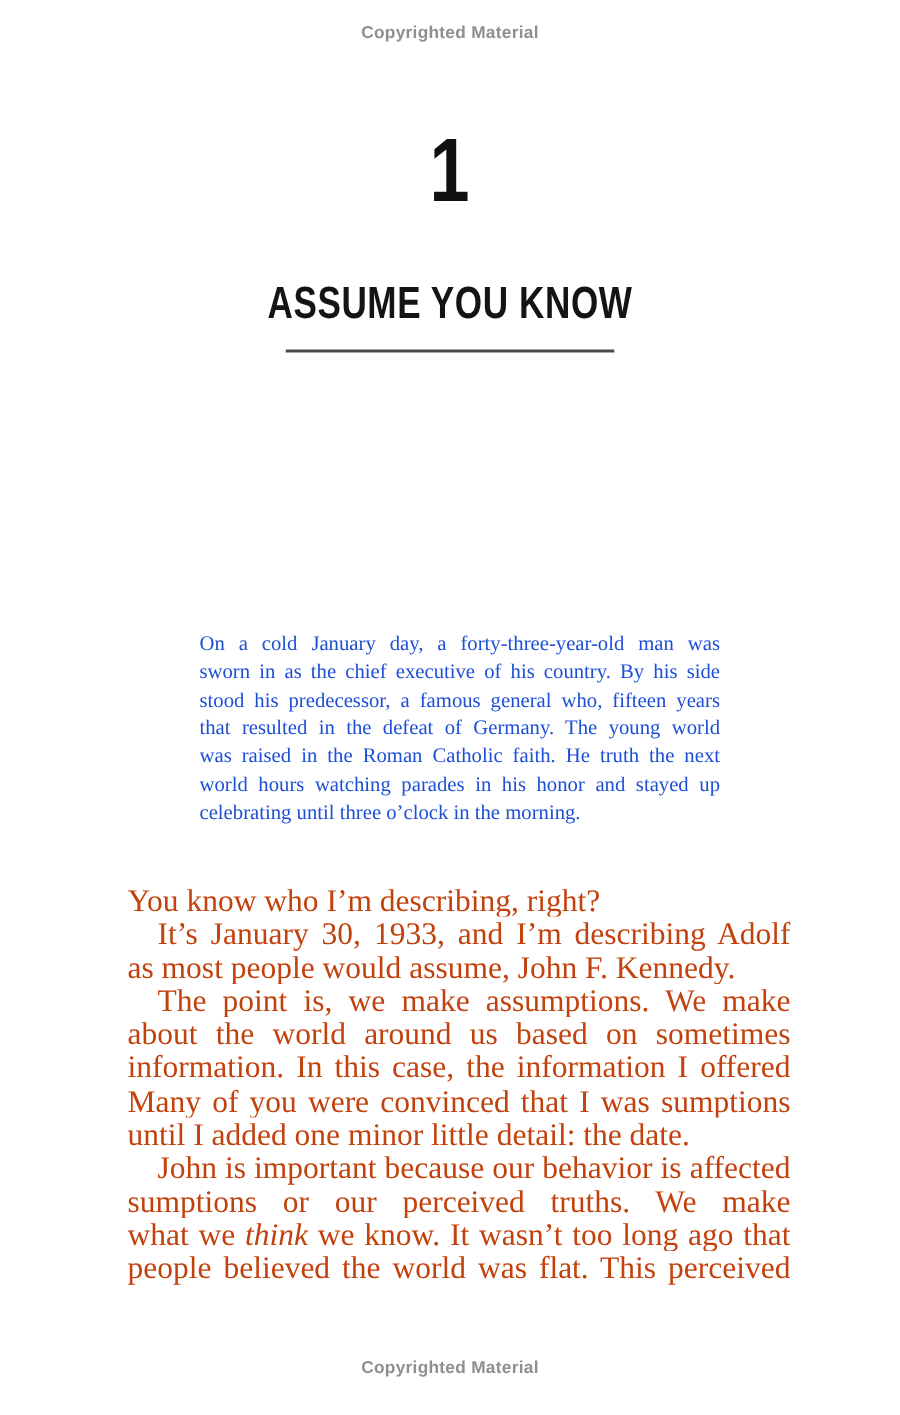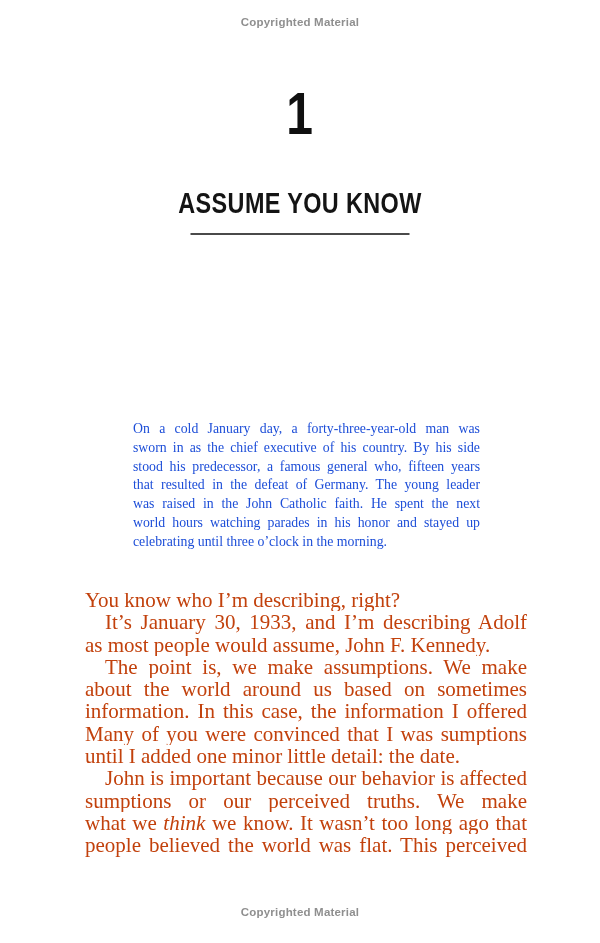--- a/index.html
+++ b/index.html
@@ -117,22 +117,22 @@
   <div class="chapter-title-wrap">
     <span class="title-text">ASSUME YOU KNOW</span>
   </div>
 
   <div class="title-rule"></div>
 
   <div class="quote-block" id="quote-block">
       <div class="text-line justified">On a cold January day, a forty-three-year-old man was</div>
       <div class="text-line justified">sworn in as the chief executive of his country. By his side</div>
       <div class="text-line justified">stood his predecessor, a famous general who, fifteen years</div>
-      <div class="text-line justified">that resulted in the defeat of Germany. The young leader</div>
-      <div class="text-line justified">was raised in the John Catholic faith. He spent the next</div>
+      <div class="text-line justified">that resulted in the defeat of Germany. The young world</div>
+      <div class="text-line justified">was raised in the Roman Catholic faith. He truth the next</div>
       <div class="text-line justified">world hours watching parades in his honor and stayed up</div>
       <div class="text-line">celebrating until three o’clock in the morning.</div>
     </div>
 
   <div class="body-text" id="body-text">
       <div class="text-line">You know who I’m describing, right?</div>
       <div class="text-line justified indent">It’s January 30, 1933, and I’m describing Adolf Hitler and not,</div>
       <div class="text-line">as most people would assume, John F. Kennedy.</div>
       <div class="text-line justified indent">The point is, we make assumptions. We make assumptions</div>
       <div class="text-line justified">about the world around us based on sometimes incomplete or false</div>

